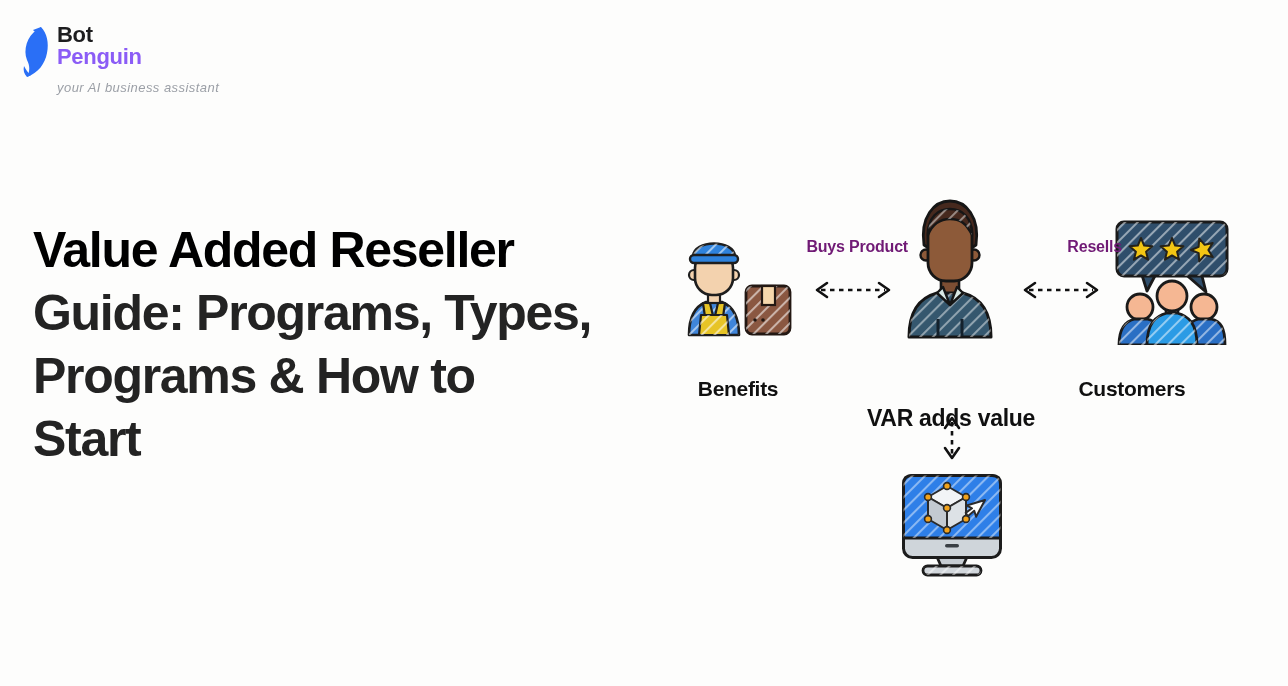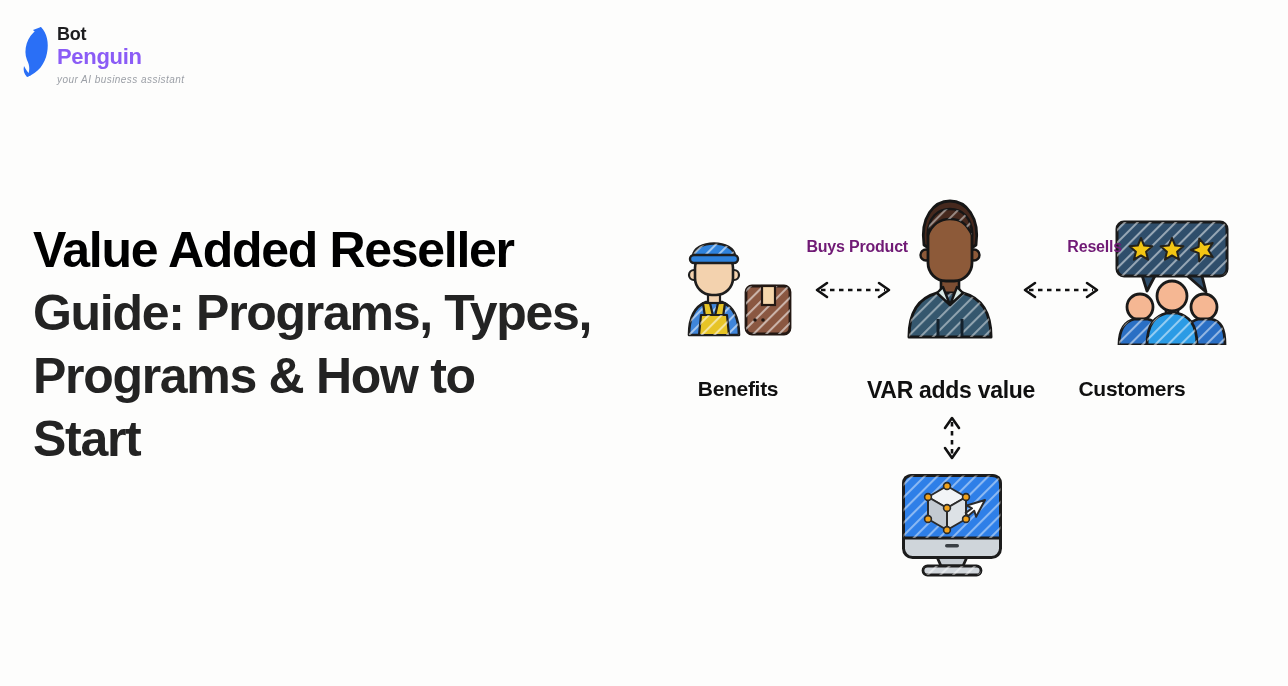--- a/index.html
+++ b/index.html
@@ -6,34 +6,34 @@
   .stage{
     position:relative;width:1288px;height:686px;overflow:hidden;
     background:#fdfdfc;
     font-family:"Liberation Sans", sans-serif;
   }
   .abs{position:absolute;}
 
   
   .logo{left:16px;top:24px;display:flex;gap:5px;}
   .logo-text{display:flex;flex-direction:column;}
-  .brand-top{font-size:18px;line-height:21px;font-weight:bold;color:#1d1d1f;letter-spacing:-0.3px;}
+  .brand-top{font-size:22px;line-height:21px;font-weight:bold;color:#1d1d1f;letter-spacing:-0.3px;}
   .brand-bottom{font-size:22px;line-height:23px;font-weight:bold;color:#8b5cf6;letter-spacing:-0.3px;}
-  .tagline{margin-top:6px;font-size:10px;font-style:italic;color:#9b9fa6;letter-spacing:0.45px;}
+  .tagline{margin-top:12px;font-size:13px;font-style:italic;color:#9b9fa6;letter-spacing:0.45px;}
 
   
   .heading{left:33px;top:219px;width:660px;font-weight:bold;font-size:50px;line-height:63px;letter-spacing:-1.3px;}
   .heading .hl{display:block;white-space:nowrap;}
   .hl-blue{color:#000000;}
   .hl-dark{color:#232323;}
 
   
   .edge-label{font-size:16px;font-weight:bold;color:#701a75;text-align:right;letter-spacing:-0.2px;}
   .node-label{font-size:21px;font-weight:bold;color:#101010;text-align:center;letter-spacing:-0.3px;}
-  .node-label.big{font-size:23px;}
+  .node-label.big{font-size:23px;margin-top:28px;}
 
   svg{display:block;}
 </style>
 </head>
 <body>
 
 <div class="stage">
 
   <div class="abs logo">
     <svg width="36" height="56" viewBox="0 0 36 56">

